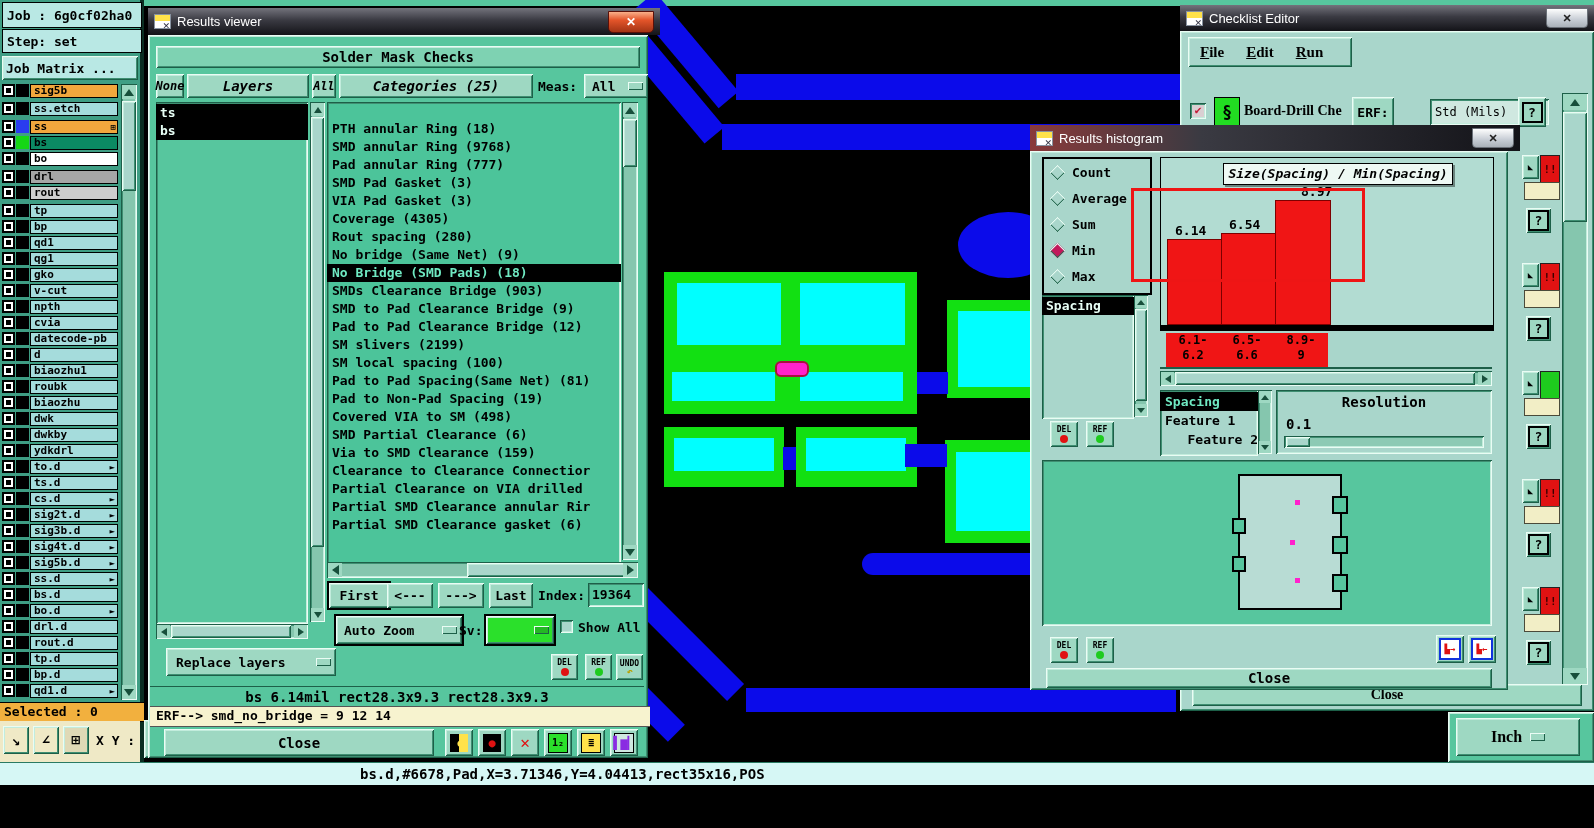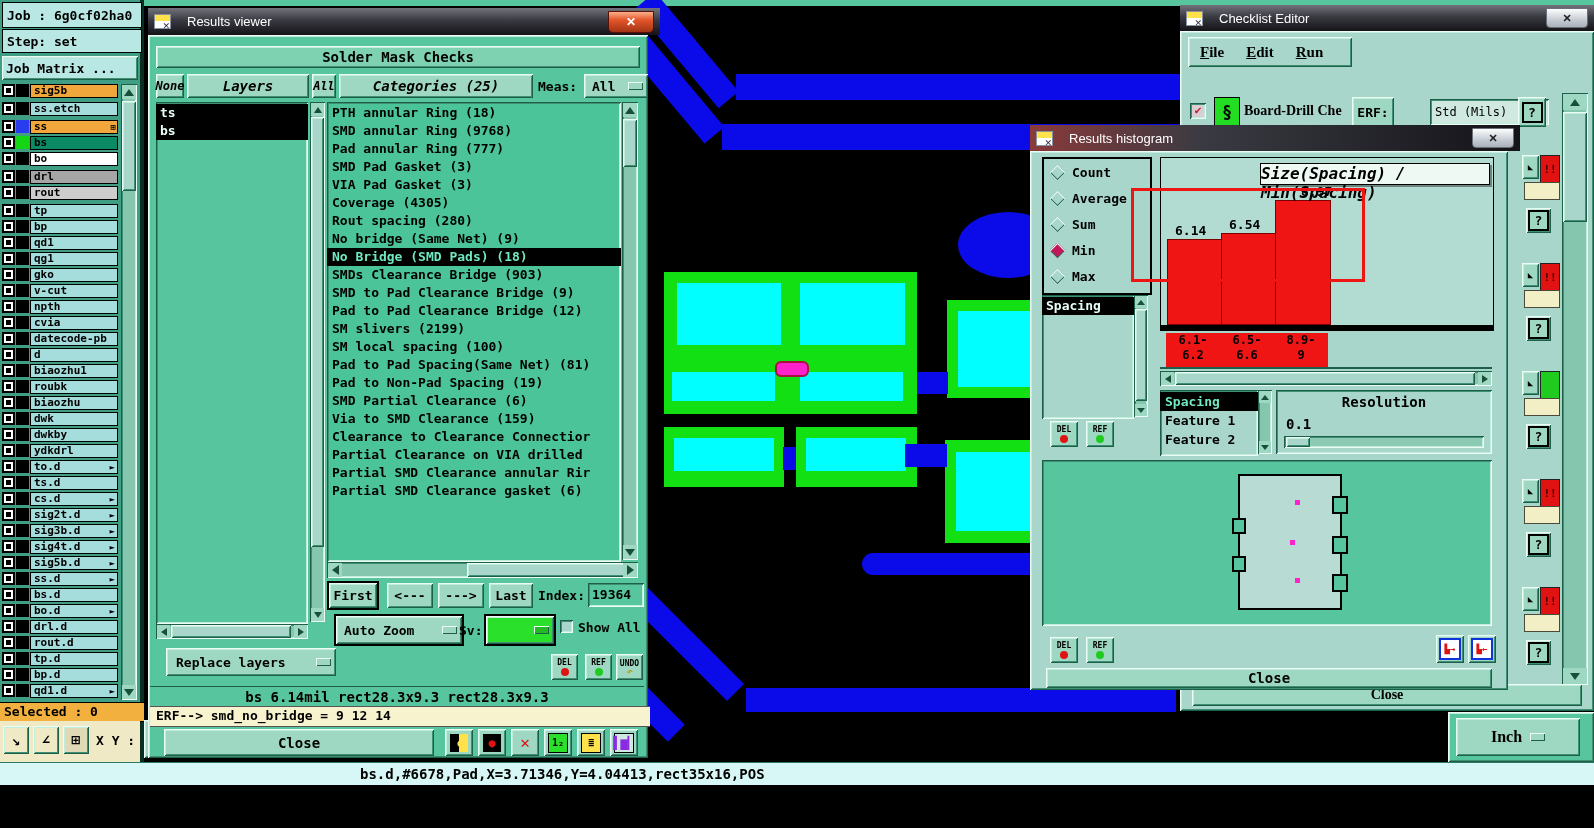--- a/index.html
+++ b/index.html
@@ -9,21 +9,21 @@
   
   .up{box-shadow:inset 1px 1px 0 #eafcf4,inset -1px -1px 0 #1d5f48,inset 2px 2px 0 #c2ecdc,inset -2px -2px 0 #3f8f72;}
   .dn{box-shadow:inset 1px 1px 0 #1d5f48,inset -1px -1px 0 #eafcf4,inset 2px 2px 0 #3f8f72,inset -2px -2px 0 #c2ecdc;}
   .pale{background:#a9d6cb;}
   .btn{background:#9ed8c2;color:#000;display:flex;align-items:center;justify-content:center;
     font-weight:bold;font-size:13px;cursor:default;}
   .mono{font-family:"DejaVu Sans Mono",monospace;}
   .blackline{outline:2px solid #000;}
   
   .titlebar{background:linear-gradient(180deg,#73737c,#3a3a42 45%,#131318);color:#fff;
-    display:flex;align-items:center;gap:16px;padding:0 6px;font-family:"Liberation Sans",sans-serif;
+    display:flex;align-items:center;gap:6px;padding:0 6px;font-family:"Liberation Sans",sans-serif;
     font-size:13px;text-align:right;}
   .win-icon{width:15px;height:13px;background:linear-gradient(180deg,#ffe24a 45%,#ffffff 45%);
     border:1px solid #8892a0;position:relative;flex:none;}
   .win-icon::after{content:"✕";position:absolute;right:0px;bottom:-3px;font-size:9px;color:#334;}
   .x-red{margin-left:auto;width:44px;height:20px;border-radius:0 0 5px 5px;border:1px solid #5c1008;
     background:linear-gradient(180deg,#f9b08a,#e4552a 40%,#a33415);color:#fff;font-weight:bold;
     display:flex;align-items:center;justify-content:center;font-size:12px;}
   .x-grey{margin-left:auto;width:40px;height:18px;border-radius:0 0 4px 4px;border:1px solid #6a7078;
     background:linear-gradient(180deg,#fdfdfd,#c6ccd4 60%,#aab1b9);color:#222;font-weight:bold;
     display:flex;align-items:center;justify-content:center;font-size:11px;}
@@ -449,37 +449,38 @@
         </div>
       <div class="abs track dn" style="left:162px;top:67px;width:15px;height:520px;">
         <div class="sbtn abs" style="left:1px;top:1px;width:13px;height:13px;">
             <div class="tri u" style="border-left-width:4px;border-right-width:4px;border-bottom-width:6px;"></div>
           </div>
         <div class="thumb up abs" style="left:1px;top:15px;width:13px;height:430px;"></div>
         <div class="sbtn abs" style="left:1px;bottom:1px;width:13px;height:13px;">
             <div class="tri d" style="border-left-width:4px;border-right-width:4px;border-top-width:6px;"></div>
           </div>
       </div>
-      <div id="cat-list" class="abs dn" style="left:179px;top:67px;width:294px;height:458px;background:#4cc49a;padding-top:2px;overflow:hidden;">
+      <div id="cat-list" class="abs dn" style="left:179px;top:67px;width:294px;height:458px;background:#4cc49a;padding-top:18px;overflow:hidden;">
           <div class="cat-item">PTH annular Ring (18)</div>
           <div class="cat-item">SMD annular Ring (9768)</div>
           <div class="cat-item">Pad annular Ring (777)</div>
           <div class="cat-item">SMD Pad Gasket (3)</div>
           <div class="cat-item">VIA Pad Gasket (3)</div>
           <div class="cat-item">Coverage (4305)</div>
           <div class="cat-item">Rout spacing (280)</div>
           <div class="cat-item">No bridge (Same Net) (9)</div>
           <div class="cat-item sel">No Bridge (SMD Pads) (18)</div>
           <div class="cat-item">SMDs Clearance Bridge (903)</div>
           <div class="cat-item">SMD to Pad Clearance Bridge (9)</div>
           <div class="cat-item">Pad to Pad Clearance Bridge (12)</div>
           <div class="cat-item">SM slivers (2199)</div>
           <div class="cat-item">SM local spacing (100)</div>
           <div class="cat-item">Pad to Pad Spacing(Same Net) (81)</div>
           <div class="cat-item">Pad to Non-Pad Spacing (19)</div>
+          <div class="cat-item">Covered VIA to SM (498)</div>
           <div class="cat-item">SMD Partial Clearance (6)</div>
           <div class="cat-item">Via to SMD Clearance (159)</div>
           <div class="cat-item">Clearance to Clearance Connectior</div>
           <div class="cat-item">Partial Clearance on VIA drilled</div>
           <div class="cat-item">Partial SMD Clearance annular Rir</div>
           <div class="cat-item">Partial SMD Clearance gasket (6)</div>
         </div>
       <div class="abs track dn" style="left:474px;top:67px;width:16px;height:458px;">
         <div class="sbtn abs" style="left:1px;top:1px;width:14px;height:14px;">
             <div class="tri u"></div>
@@ -500,21 +501,21 @@
       </div>
       <div class="abs track dn" style="left:8px;top:589px;width:152px;height:15px;">
         <div class="sbtn abs" style="left:1px;top:1px;width:13px;height:13px;">
             <div class="tri l" style="border-top-width:4px;border-bottom-width:4px;border-right-width:6px;"></div>
           </div>
         <div class="thumb up abs" style="left:15px;top:1px;width:120px;height:13px;"></div>
         <div class="sbtn abs" style="right:1px;top:1px;width:13px;height:13px;">
             <div class="tri r" style="border-top-width:4px;border-bottom-width:4px;border-left-width:6px;"></div>
           </div>
       </div>
-      <div class="abs btn up blackline" style="left:181px;top:548px;width:48px;height:25px;">First</div>
+      <div class="abs btn up blackline" style="left:181px;top:548px;width:60px;height:25px;">First</div>
       <div class="abs btn up" style="left:239px;top:548px;width:46px;height:25px;">&lt;---</div>
       <div class="abs btn up" style="left:290px;top:548px;width:46px;height:25px;">---&gt;</div>
       <div class="abs btn up" style="left:341px;top:548px;width:44px;height:25px;">Last</div>
       <div class="abs mono" style="left:390px;top:553px;font-size:13px;font-weight:bold;color:#000;">Index:</div>
       <div class="abs dn mono" style="left:440px;top:548px;width:52px;height:24px;background:#57c69e;font-size:13px;font-weight:bold;line-height:24px;padding-left:4px;color:#000;">19364</div>
       <div class="abs btn up blackline" style="left:188px;top:581px;width:118px;height:28px;justify-content:flex-start;padding-left:8px;">
         <span>Auto Zoom</span>
           <span class="dd-dash"></span>
       </div>
       <div class="abs mono" style="left:311px;top:588px;font-size:13px;font-weight:bold;color:#000;">Sv:</div>
@@ -607,21 +608,21 @@
       <div class="abs dot-btn up" style="left:20px;top:270px;width:28px;height:26px;">
           <span>DEL</span>
           <span class="dot" style="background:#e01212;"></span>
         </div>
       <div class="abs dot-btn up" style="left:56px;top:270px;width:28px;height:26px;">
           <span>REF</span>
           <span class="dot" style="background:#1ecb1e;"></span>
         </div>
 
       <div class="abs" style="left:130px;top:6px;width:332px;height:172px;background:#b2dcd2;border:1px solid #000;">
-        <div class="abs mono" style="left:62px;top:5px;width:228px;height:20px;background:#eef9f4;border:1px solid #000;box-shadow:2px 2px 0 rgba(0,0,0,.4);font-size:16px;font-weight:bold;font-style:italic;line-height:19px;color:#000;z-index:5;margin-left:37px;">Size(Spacing) / Min(Spacing)</div>
+        <div class="abs mono" style="left:62px;top:5px;width:228px;height:20px;background:#eef9f4;border:1px solid #000;box-shadow:2px 2px 0 rgba(0,0,0,.4);font-size:13px;font-weight:bold;font-style:italic;text-align:center;line-height:19px;color:#000;z-index:5;">Size(Spacing) / Min(Spacing)</div>
         <div id="hg-bars" class="abs" style="left:0;top:0;width:332px;height:172px;">
             <div class="hbar" style="left: 6px; bottom: 5px; width: 54px; height: 84px;"></div>
             <div class="bar-label" style="left: 14px; bottom: 92px;">6.14</div>
             <div class="hbar" style="left: 60px; bottom: 5px; width: 54px; height: 90px;"></div>
             <div class="bar-label" style="left: 68px; bottom: 98px;">6.54</div>
             <div class="hbar" style="left: 114px; bottom: 5px; width: 54px; height: 123px;"></div>
             <div class="bar-label" style="left: 140px; bottom: 131px;">8.97</div>
           </div>
         <div class="abs" style="left:0;bottom:0;width:332px;height:5px;background:#000;"></div>
       </div>
@@ -635,21 +636,21 @@
             <div class="tri l" style="border-top-width:4px;border-bottom-width:4px;border-right-width:6px;"></div>
           </div>
         <div class="thumb up abs" style="left:15px;top:1px;width:300px;height:13px;"></div>
         <div class="sbtn abs" style="right:1px;top:1px;width:13px;height:13px;">
             <div class="tri r" style="border-top-width:4px;border-bottom-width:4px;border-left-width:6px;"></div>
           </div>
       </div>
       <div id="hg-measures" class="abs dn" style="left:130px;top:239px;width:98px;height:64px;background:#a9d6cb;padding-top:2px;">
           <div class="cat-item sel" style="height: 19px; line-height: 19px;">Spacing</div>
           <div class="cat-item" style="height: 19px; line-height: 19px;">Feature 1</div>
-          <div class="cat-item" style="height: 19px; line-height: 19px;">Feature 2</div>
+          <div class="cat-item" style="height: 19px; line-height: 19px; text-align: right;">Feature 2</div>
         </div>
       <div class="abs track dn" style="left:228px;top:239px;width:14px;height:64px;">
         <div class="sbtn abs" style="left:1px;top:1px;width:12px;height:12px;">
             <div class="tri u" style="border-left-width:4px;border-right-width:4px;border-bottom-width:5px;"></div>
           </div>
         <div class="sbtn abs" style="left:1px;bottom:1px;width:12px;height:12px;">
             <div class="tri d" style="border-left-width:4px;border-right-width:4px;border-top-width:5px;"></div>
           </div>
       </div>
       <div class="abs dn" style="left:246px;top:239px;width:216px;height:64px;background:#a9d6cb;">

